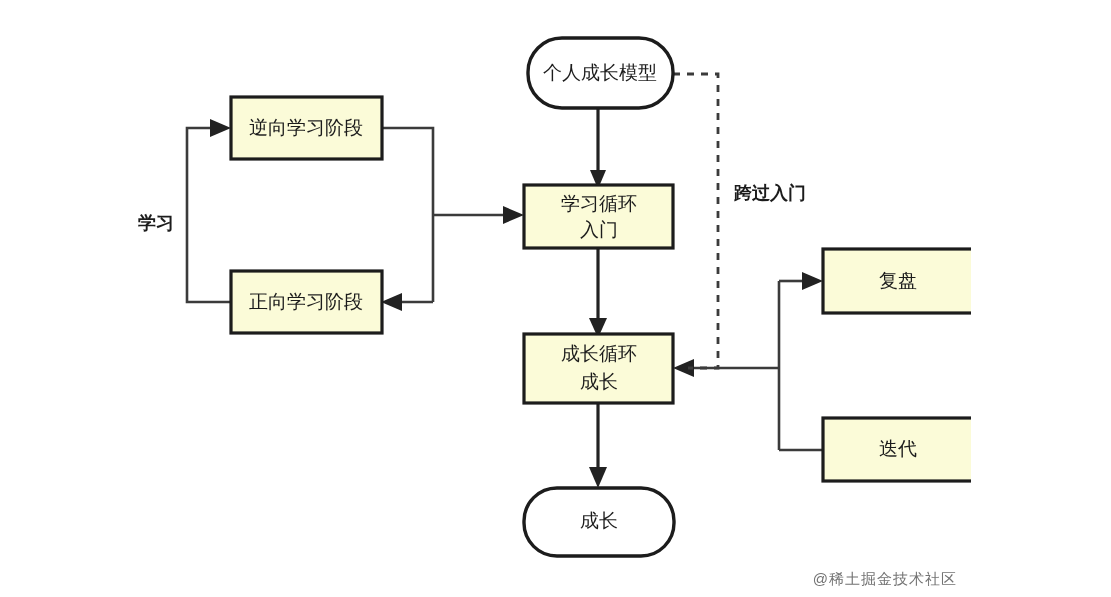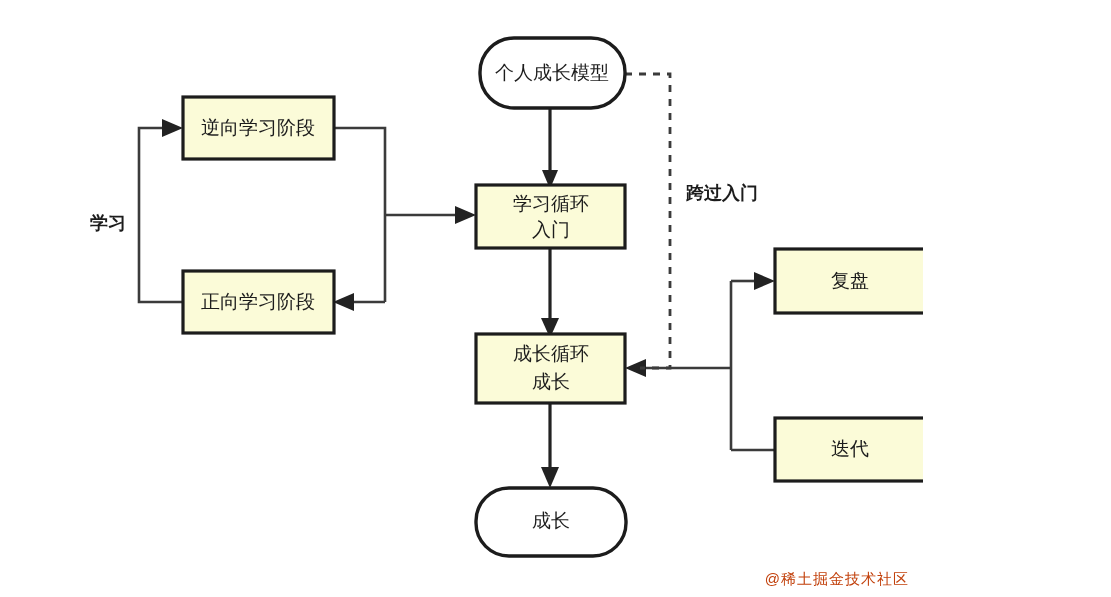--- a/index.html
+++ b/index.html
@@ -9,20 +9,21 @@
   }
   body {
     font-family: "Liberation Sans", "DejaVu Sans", sans-serif;
   }
   #canvas {
     position: relative;
     width: 923px;
     height: 597px;
     background: #ffffff;
     overflow: hidden;
+    margin-left: 48px;
   }
   #flow-svg {
     position: absolute;
     left: 0;
     top: 0;
     width: 1111px;
     height: 597px;
   }
   .node-label {
     font-size: 19px;
@@ -66,21 +67,21 @@
     stroke-dasharray: 7 7;
   }
   .arrow-head {
     fill: #222222;
   }
   .watermark {
     position: absolute;
     right: 14px;
     bottom: 8px;
     font-size: 15px;
-    color: #c2410c;
+    color: #737373;
     letter-spacing: 1px;
     font-family: "Liberation Sans", "DejaVu Sans", sans-serif;
     user-select: none;
     text-align: center;
   }
 </style>
 </head>
 <body>
 
 <div id="canvas">

